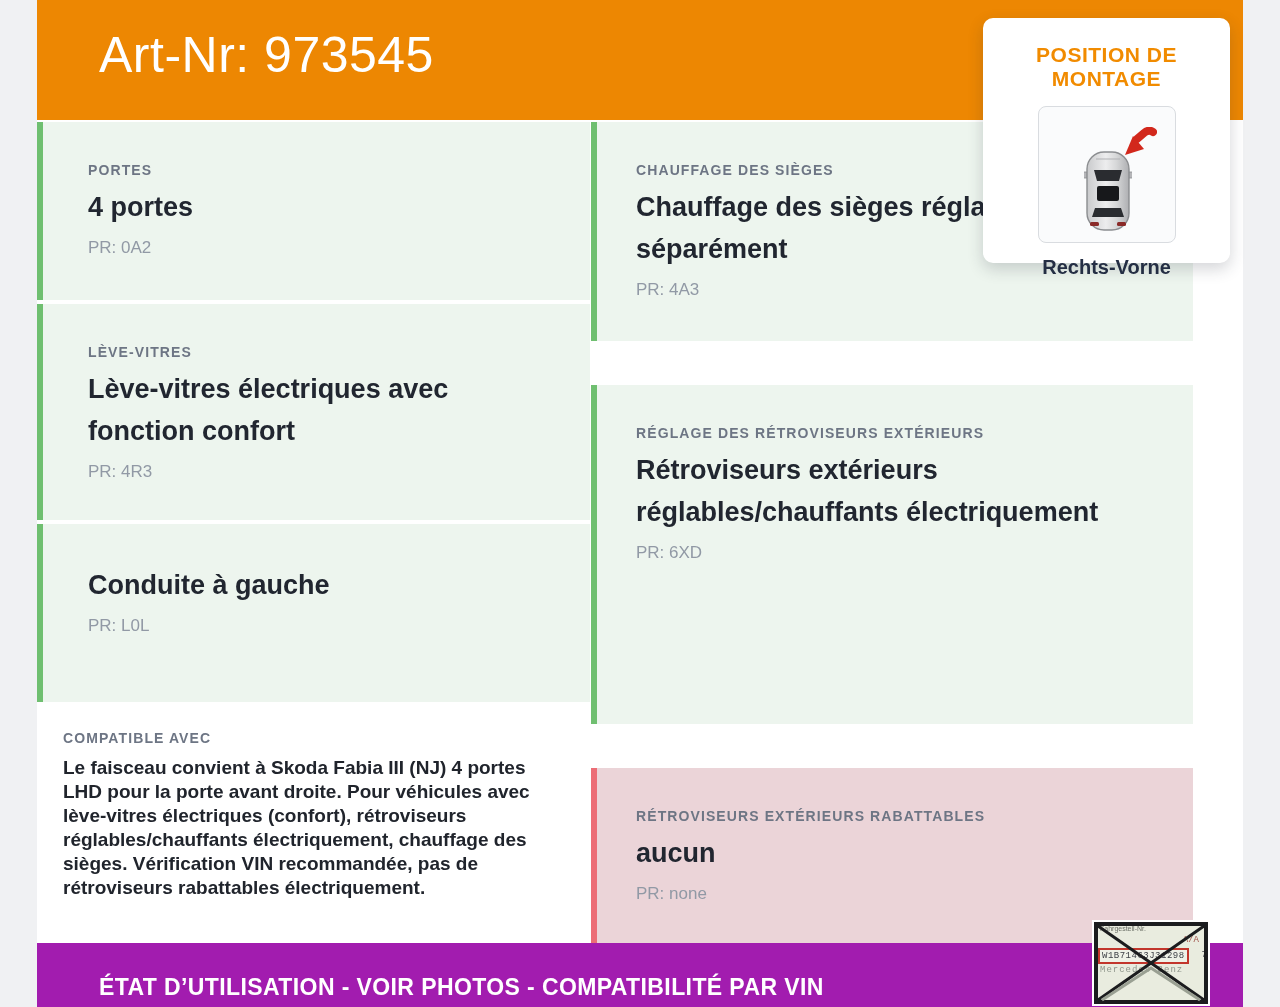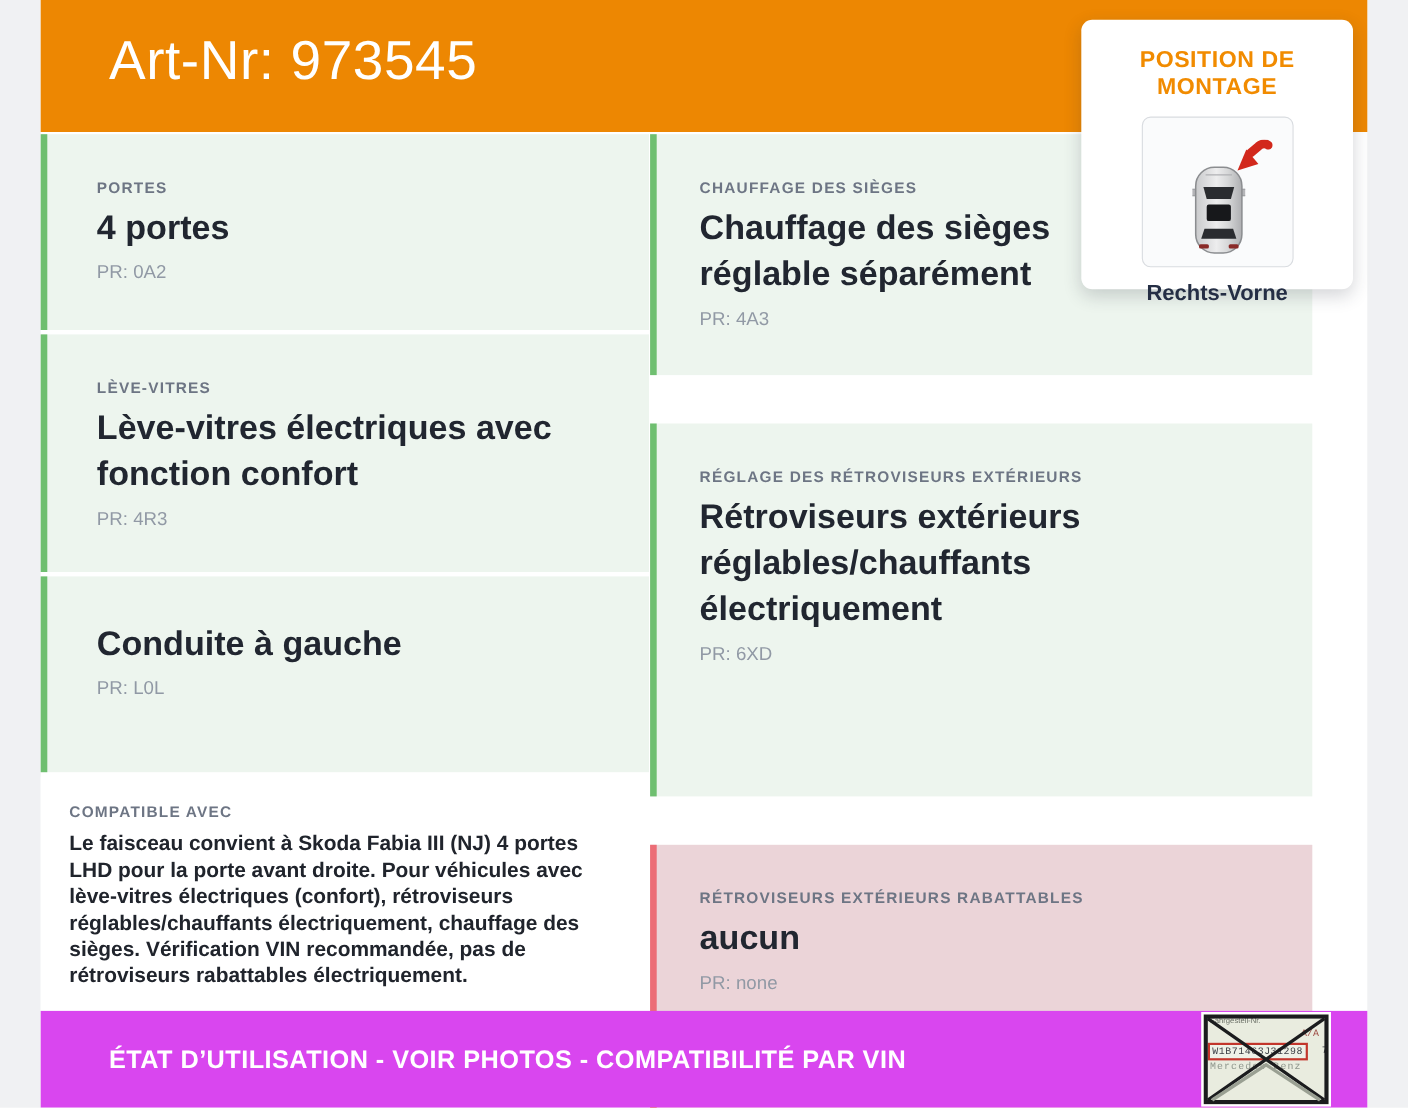--- a/index.html
+++ b/index.html
@@ -29,31 +29,31 @@
   .card.amber{background:#fdf3dd;border-left-color:#f9a11b;padding-top:27px;}
   .card.blank{background:#ffffff;border-left:none;margin-bottom:0;}
   .card.compat{background:#ffffff;border-left:none;padding:24px 28px 0 26px;margin-bottom:0;}
   .h178{height:178px}.h216{height:216px}.h213{height:213px}
   .h219{height:219px}.h263{height:339px}.h176{height:176px}.h97{height:97px}.h29{height:29px}
   .lbl{
     font-size:14px;font-weight:700;letter-spacing:1.1px;color:#6d7584;
     margin:0 0 8px 0;text-transform:uppercase;
   }
   .amber .lbl{color:#ee7d11;margin-bottom:9px;}
-  .ttl{font-size:31px;font-weight:700;color:#212630;line-height:42px;margin:0 0 10px 0;}
+  .ttl{font-size:27px;font-weight:700;color:#212630;line-height:42px;margin:0 0 10px 0;}
   .ttl.w505{max-width:505px;} .ttl.w430{max-width:430px;} .ttl.w470{max-width:470px;}
   .pr{font-size:17px;color:#9199a5;margin:0;}
   .voir{font-size:23px;font-weight:700;color:#555d69;margin:0;}
   .para{
     font-size:19px;font-weight:700;color:#20242c;line-height:24px;
     margin:10px 0 0 0;max-width:556px;
   }
   
   .footer{
-    position:absolute;left:0;bottom:0;width:1206px;height:88px;background:#d946ef;
+    position:absolute;left:0;bottom:0;width:1206px;height:64px;background:#a21caf;
     box-sizing:border-box;padding:31px 0 0 62px;
   }
   .footer span{color:#ffffff;font-size:23px;font-weight:700;letter-spacing:.4px;}
   
   .poscard{
     position:absolute;left:983px;top:18px;width:247px;height:245px;background:#ffffff;
     border-radius:10px;box-shadow:0 6px 16px rgba(40,45,60,.20);z-index:5;
     text-align:center;box-sizing:border-box;padding-top:25px;
   }
   .poscard .ptitle{font-size:21px;font-weight:700;color:#f18b00;letter-spacing:.5px;margin:0;}

